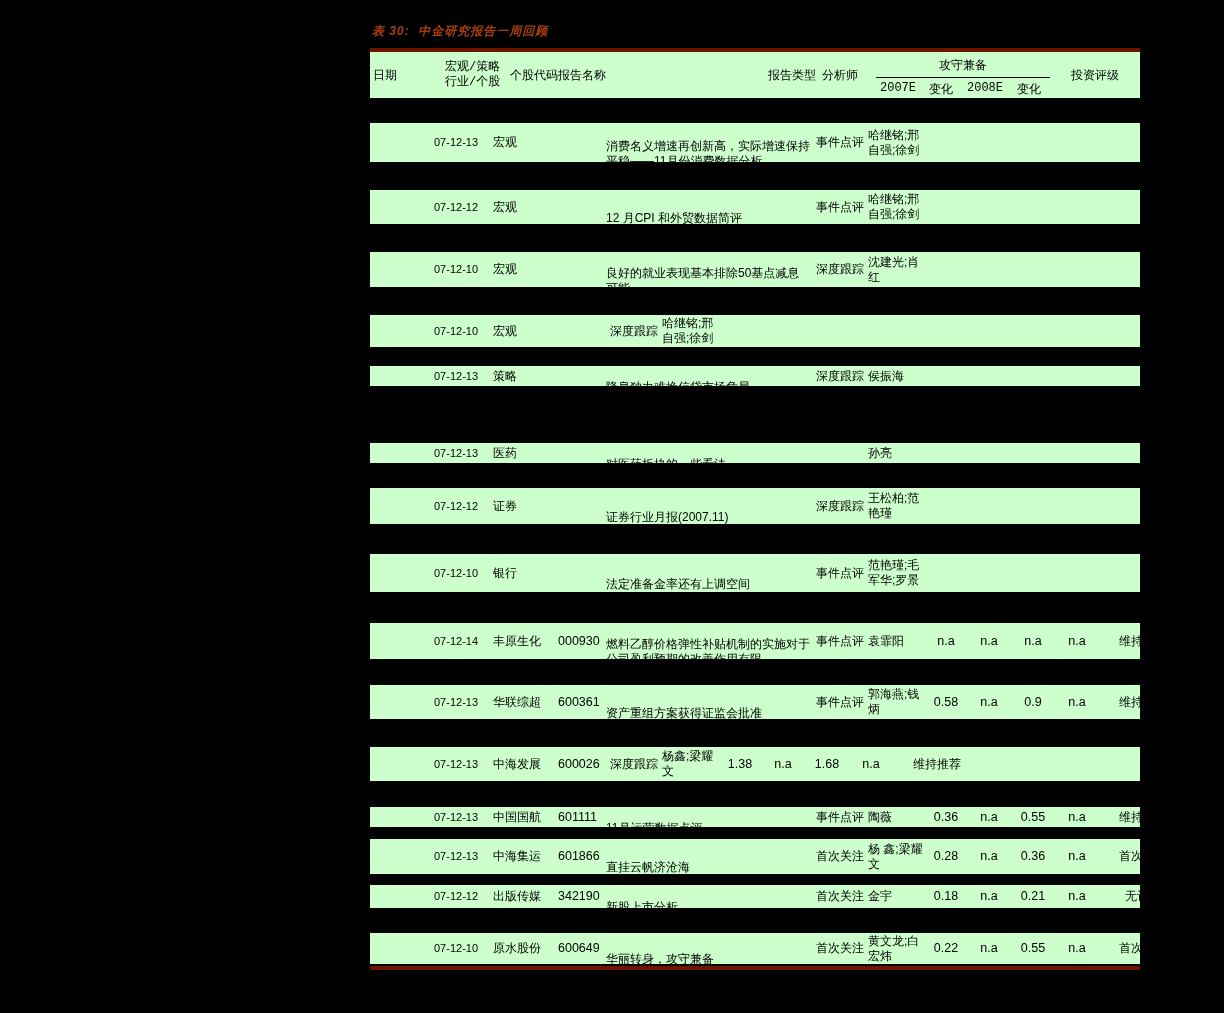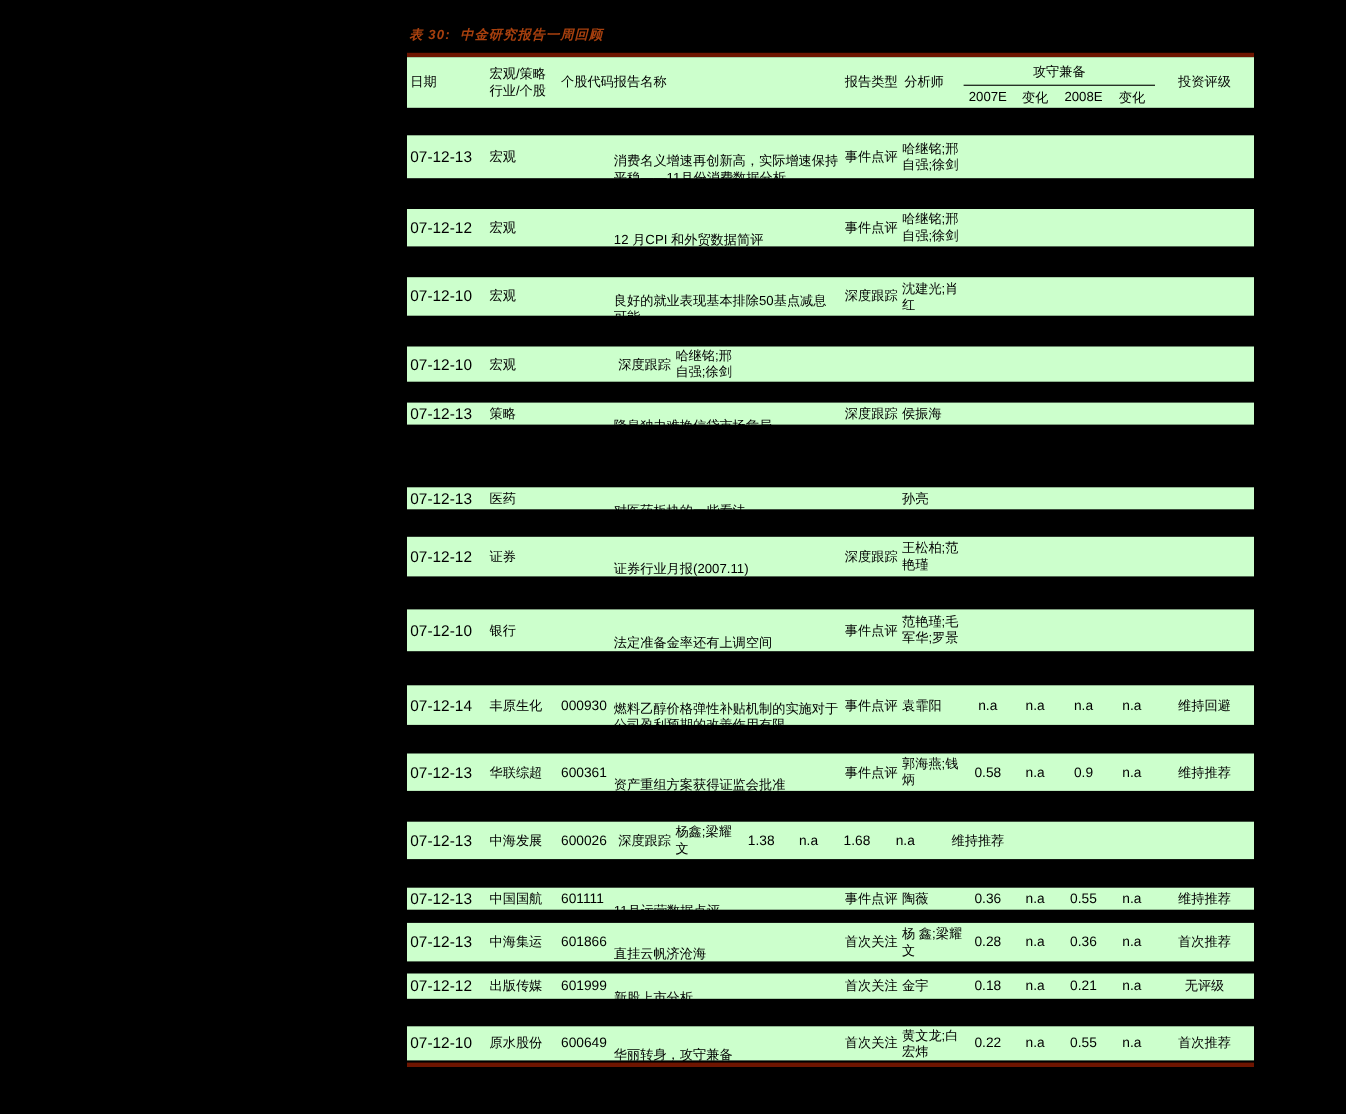--- a/index.html
+++ b/index.html
@@ -11,21 +11,21 @@
   .title{
     position:absolute;left:372px;top:23px;
     font-size:12px;font-weight:bold;font-style:italic;
     color:var(--accent);white-space:pre;letter-spacing:1px;
   }
   .rule{position:absolute;left:370px;width:770px;height:4px;background:var(--rule);}
   .rule-top{top:48px;}
   .rule-bottom{top:966px;}
   .thead{
     position:absolute;left:370px;top:52px;width:770px;height:46px;
-    background:var(--row-bg);font-size:12px;color:#000;
+    background:var(--row-bg);font-size:12px;color:#000;font-family:Liberation Mono, monospace;
   }
   .h{position:absolute;top:50%;transform:translateY(-50%);white-space:nowrap;}
   .h-date{left:3px;}
   .h-ind{left:75px;display:flex;flex-direction:column;line-height:15px;}
   .h-code{left:140px;}
   .h-name{left:188px;}
   .h-type{left:398px;}
   .h-an{left:452px;}
   .h-fc{position:absolute;left:506px;top:5px;width:174px;}
   .h-fc-label{text-align:center;border-bottom:1px solid #000;padding-bottom:3px;}
@@ -33,21 +33,21 @@
   .fc1{width:44px;text-align:center;}
   .fc2{width:42px;text-align:center;}
   .fc3{width:46px;text-align:center;}
   .fc4{width:42px;text-align:center;}
   .h-rt{left:680px;width:90px;text-align:center;}
   #rows .row{
     position:absolute;left:370px;width:770px;background:var(--row-bg);
     display:flex;align-items:center;font-size:12px;color:#000;
   }
   .cell{box-sizing:border-box;flex:none;line-height:15px;}
-  .c-date{width:72px;padding-left:3px;font-size:14px;}
+  .c-date{width:72px;padding-left:16px;font-size:11px;margin-left:48px;}
   .c-ind{width:64px;padding-left:3px;}
   .c-code{width:50px;padding-left:4px;font-size:12.5px;}
   .c-name{width:206px;padding-left:2px;margin-top:22px;}
   .c-type{width:56px;padding-left:6px;}
   .c-an{width:58px;padding-left:2px;}
   .c-n1{width:44px;text-align:center;font-size:12.5px;}
   .c-n2{width:42px;text-align:center;font-size:12.5px;}
   .c-n3{width:46px;text-align:center;font-size:12.5px;}
   .c-n4{width:42px;text-align:center;font-size:12.5px;}
   .c-rt{width:90px;text-align:center;}
@@ -249,21 +249,21 @@
       <div class="cell c-an">杨 鑫;梁耀文</div>
       <div class="cell c-n1">0.28</div>
       <div class="cell c-n2">n.a</div>
       <div class="cell c-n3">0.36</div>
       <div class="cell c-n4">n.a</div>
       <div class="cell c-rt">首次推荐</div>
     </div>
     <div class="row" style="top: 885px; height: 23px;">
       <div class="cell c-date">07-12-12</div>
       <div class="cell c-ind">出版传媒</div>
-      <div class="cell c-code">601999</div>
+      <div class="cell c-code">342190</div>
       <div class="cell c-name">新股上市分析</div>
       <div class="cell c-type">首次关注</div>
       <div class="cell c-an">金宇</div>
       <div class="cell c-n1">0.18</div>
       <div class="cell c-n2">n.a</div>
       <div class="cell c-n3">0.21</div>
       <div class="cell c-n4">n.a</div>
       <div class="cell c-rt">无评级</div>
     </div>
     <div class="row" style="top: 933px; height: 31px;">

